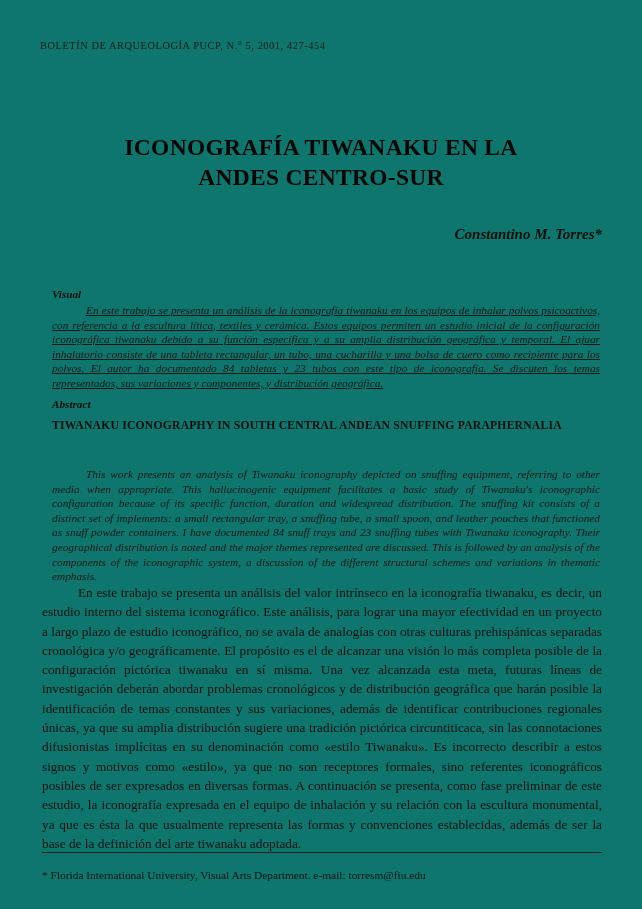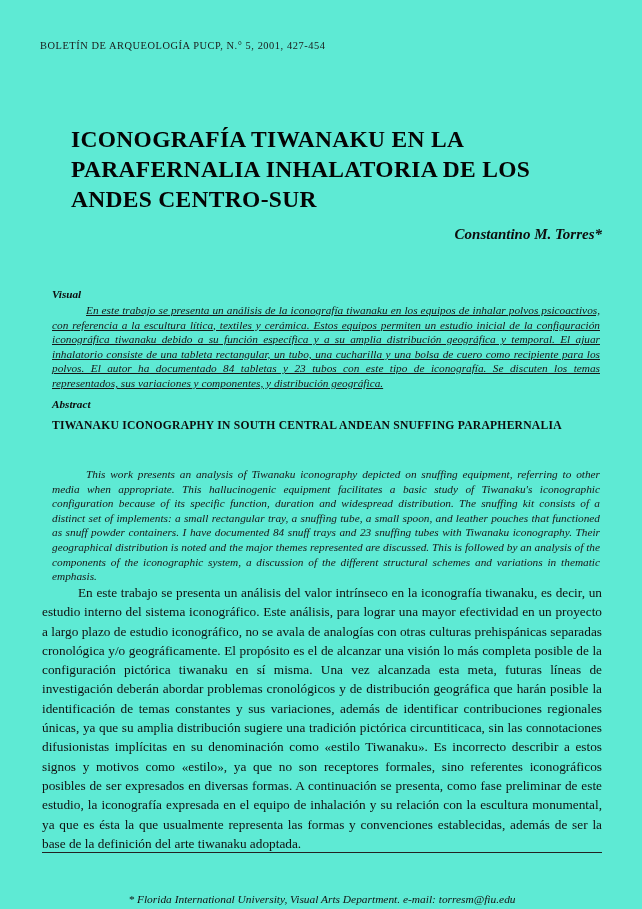--- a/index.html
+++ b/index.html
@@ -9,44 +9,44 @@
   }
   body {
     font-family: "Liberation Serif", "DejaVu Serif", serif;
     color: #111111;
   }
   .page {
     position: relative;
     width: 642px;
     height: 909px;
     margin: 0 auto;
-    background: #5eead4;
+    background: #0f766e;
     overflow: hidden;
     box-sizing: border-box;
   }
 
   
   .running-head {
     position: absolute;
     left: 40px;
     top: 40px;
     width: 562px;
     font-size: 10.4px;
     letter-spacing: 0.55px;
     color: #1a1a1a;
     white-space: nowrap;
   }
 
   
   .title-block {
     position: absolute;
     left: 71px;
-    top: 124px;
+    top: 132px;
     width: 500px;
-    text-align: left;
+    text-align: center;
   }
   .title-line {
     font-weight: bold;
     font-size: 23.5px;
     line-height: 30px;
     letter-spacing: 0.3px;
     color: #050505;
   }
 
   
@@ -117,38 +117,35 @@
     position: absolute;
     left: 42px;
     top: 852px;
     width: 560px;
     height: 1px;
     background: #222222;
   }
   .footnote {
     position: absolute;
     left: 42px;
-    top: 893px;
+    top: 869px;
     width: 560px;
-    font-style: italic;
     font-size: 11.4px;
     color: #121212;
-    text-align: center;
   }
 </style>
 </head>
 <body>
 
 <div class="page">
 
   <div class="running-head">BOLETÍN DE ARQUEOLOGÍA PUCP, N.° 5, 2001, 427-454</div>
 
   <div class="title-block">
     <div class="title-line">ICONOGRAFÍA TIWANAKU EN LA</div>
-    <div class="title-line">PARAFERNALIA INHALATORIA DE LOS</div>
     <div class="title-line">ANDES CENTRO-SUR</div>
   </div>
 
   <div class="author">Constantino M. Torres*</div>
 
   <div class="sec-heading" id="resumen-heading">Visual</div>
 
   <div class="abs-body" id="resumen-body">En este trabajo se presenta un análisis de la iconografía tiwanaku en los equipos de inhalar polvos psicoactivos, con referencia a la escultura lítica, textiles y cerámica. Estos equipos permiten un estudio inicial de la configuración iconográfica tiwanaku debido a su función específica y a su amplia distribución geográfica y temporal. El ajuar inhalatorio consiste de una tableta rectangular, un tubo, una cucharilla y una bolsa de cuero como recipiente para los polvos. El autor ha documentado 84 tabletas y 23 tubos con este tipo de iconografía. Se discuten los temas representados, sus variaciones y componentes, y distribución geográfica.</div>
 
   <div class="sec-heading" id="abstract-heading">Abstract</div>

